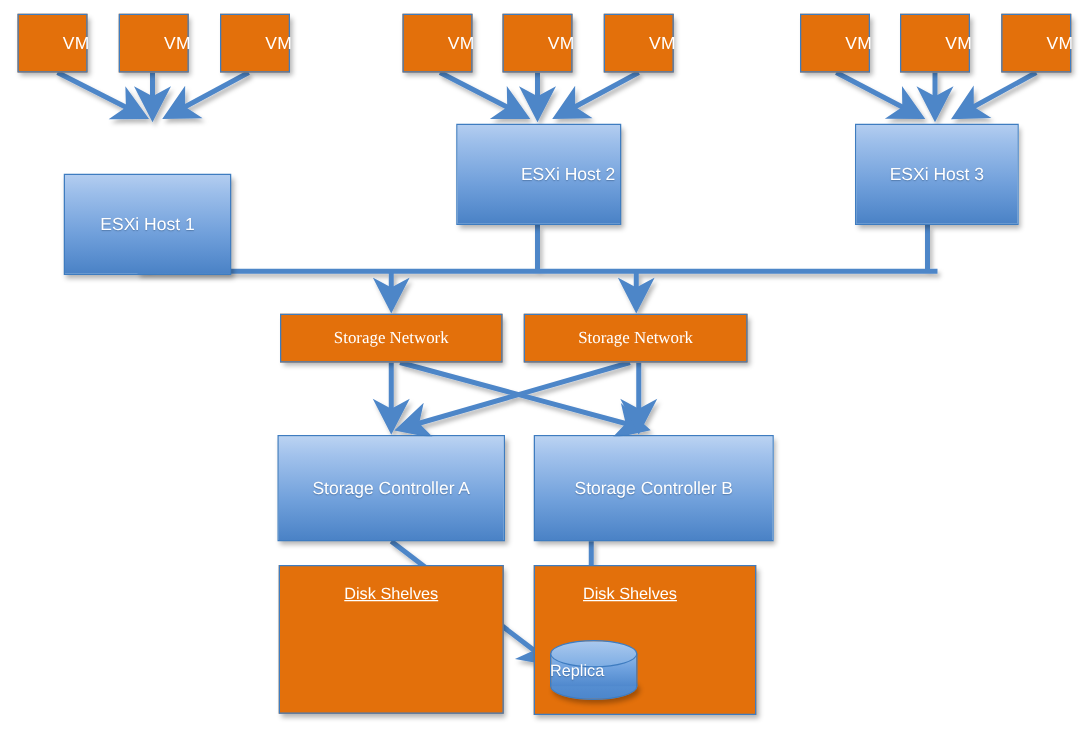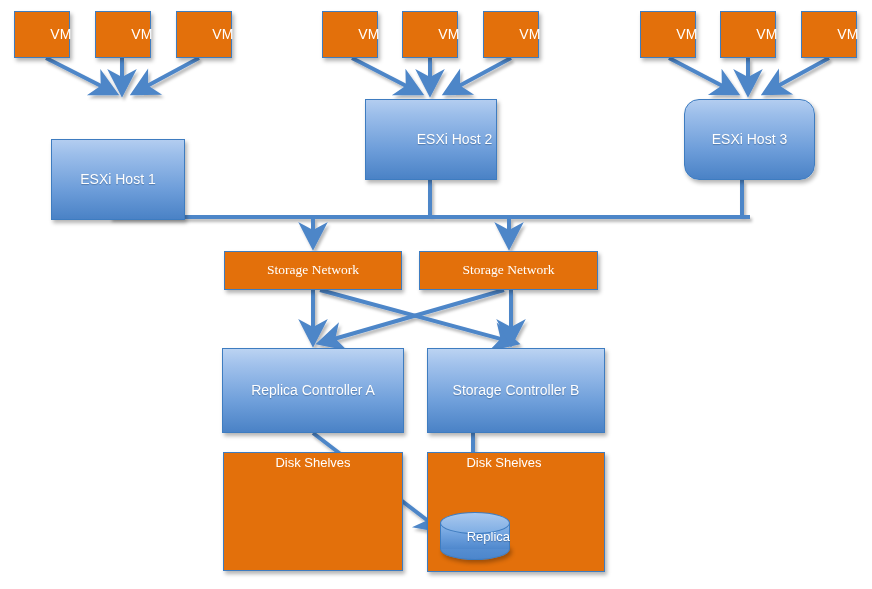--- a/index.html
+++ b/index.html
@@ -48,21 +48,22 @@
     font-size: 13.5px;
     font-family: Liberation Serif, serif;
   }
   .node.shelf {
     background: #E3700B;
     font-size: 13px;
     align-items: flex-start;
     justify-content: center;
   }
   .node.shelf .shelf-label {
-    margin-top: 3px;
+    margin-top: 15px;
+    text-decoration: underline;
   }
   .node.shelf.right .shelf-label {
     margin-left: -24px;
   }
   .node.host {
     background: linear-gradient(to bottom, #B3CDF0 0%, #9CBEEA 18%, #6E9EDA 62%, #4A82C6 100%);
     font-size: 14px;
     text-shadow: 0 1px 1px rgba(40,70,110,0.45);
   }
   .node.ctrl {
@@ -107,21 +108,21 @@
     background: linear-gradient(to bottom, #A9C8EE 0%, #7FAEE4 100%);
     border: 1px solid #3E7CC0;
     box-sizing: border-box;
   }
   .cyl-label {
     position: absolute;
     left: 0;
     right: 0;
     top: 50%;
     transform: translateY(-50%);
-    text-align: right;
+    text-align: left;
     color: #ffffff;
     font-size: 13px;
     text-shadow: 0 1px 1px rgba(40,70,110,0.5);
     z-index: 3;
   }
 </style>
 </head>
 <body>
 
 <div id="canvas">
@@ -197,35 +198,35 @@
   <div class="node vm" style="left:801px; top:11px; width:56px; height:47px;">
     <span>VM</span>
   </div>
 
   <div class="node host" style="left:51px; top:99px; width:134px; height:81px;margin-top:40px;">
     <span>ESXi Host 1</span>
   </div>
   <div class="node host" style="left:365px; top:99px; width:132px; height:81px;padding-left:47px;">
     <span>ESXi Host 2</span>
   </div>
-  <div class="node host" style="left:684px; top:99px; width:131px; height:81px;border-radius:15px;">
+  <div class="node host" style="left:684px; top:99px; width:131px; height:81px;">
     <span>ESXi Host 3</span>
   </div>
 
   <div class="node net" style="left:224px; top:251px; width:178px; height:39px;">
     <span>Storage Network</span>
   </div>
   <div class="node net" style="left:419px; top:251px; width:179px; height:39px;">
     <span>Storage Network</span>
   </div>
 
   <div class="node ctrl" style="left:222px; top:348px; width:182px; height:85px;">
-    <span>Replica Controller A</span>
-  </div>
-  <div class="node ctrl" style="left:427px; top:348px; width:178px; height:85px;">
+    <span>Storage Controller A</span>
+  </div>
+  <div class="node ctrl" style="left:427px; top:348px; width:192px; height:85px;">
     <span>Storage Controller B</span>
   </div>
 
   <div class="node shelf" style="left:223px; top:452px; width:180px; height:119px;">
     <span class="shelf-label">Disk Shelves</span>
   </div>
   <div class="node shelf right" style="left:427px; top:452px; width:178px; height:120px;">
     <span class="shelf-label">Disk Shelves</span>
   </div>
 

